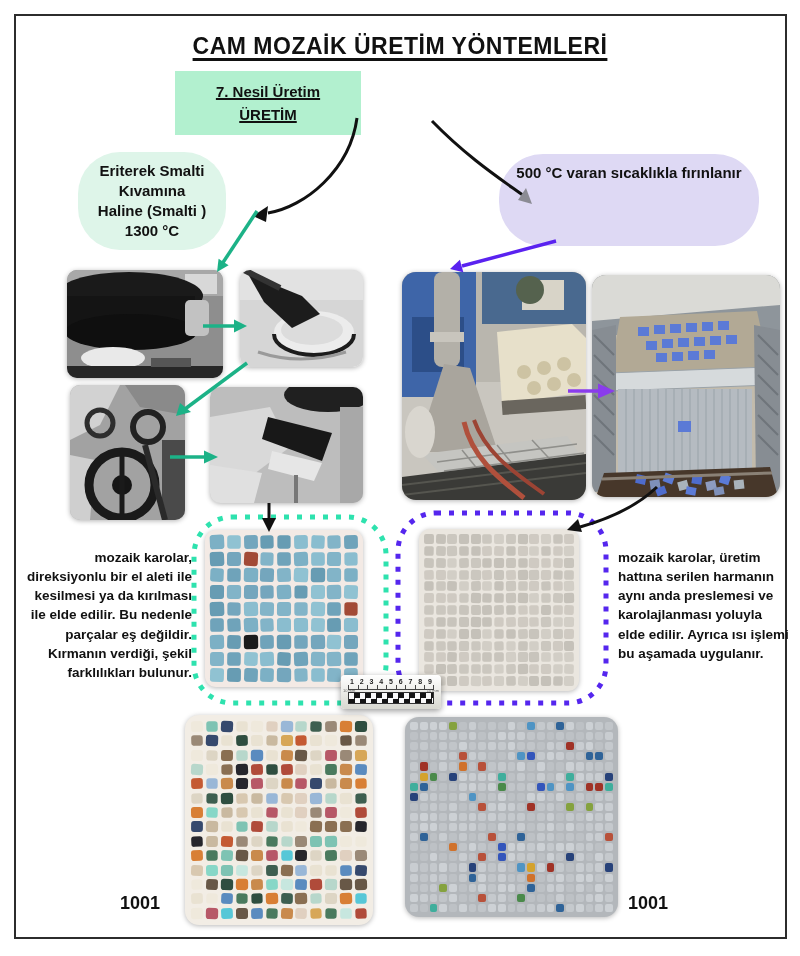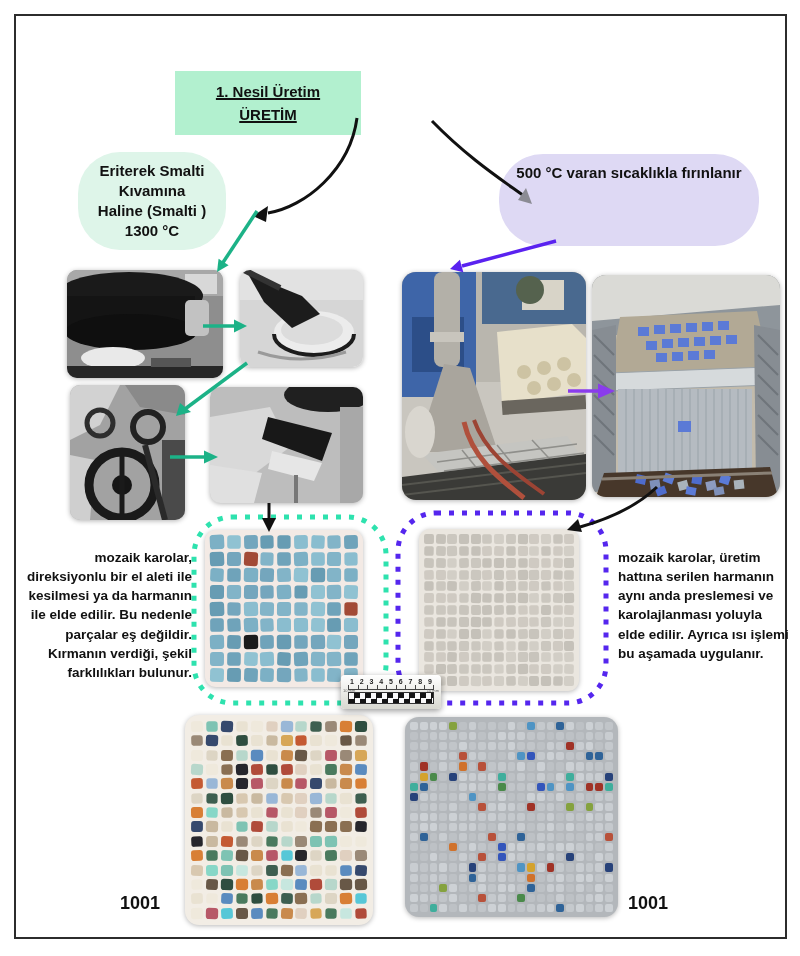--- a/index.html
+++ b/index.html
@@ -48,23 +48,24 @@
       font-size:4px;color:#666;}
   .z1{z-index:1}.z2{z-index:2}.z3{z-index:3}.z5{z-index:5}
 </style>
 </head>
 <body>
 
 <div class="page">
 
   <div class="frame"></div>
 
+  <div class="title">CAM MOZAİK ÜRETİM YÖNTEMLERİ</div>
 
   <div class="hdr hdr1">
-    <span>1. Nesil Üretim</span>
+    <span>7. Nesil Üretim</span>
     <span>ÜRETİM</span>
   </div>
 
   <div class="bubble bub1">
     <div>Eriterek Smalti</div>
     <div>Kıvamına</div>
     <div>Haline (Smalti )</div>
     <div>1300 °C</div>
   </div>
   <div class="bubble bub2">
@@ -456,21 +457,21 @@
       <div style="background: rgb(207, 202, 194); border-radius: 2px; transform: rotate(-1.53399deg) scale(0.962808);"></div>
       <div style="background: rgb(210, 206, 198); border-radius: 2px; transform: rotate(0.0250458deg) scale(1.0107);"></div>
       <div style="background: rgb(200, 196, 188); border-radius: 2px; transform: rotate(-1.77623deg) scale(0.957649);"></div>
       <div style="background: rgb(210, 206, 198); border-radius: 2px; transform: rotate(1.78281deg) scale(0.989745);"></div>
       <div style="background: rgb(197, 193, 185); border-radius: 2px; transform: rotate(-1.41052deg) scale(0.994041);"></div>
       <div style="background: rgb(197, 193, 185); border-radius: 2px; transform: rotate(-0.372772deg) scale(1.01997);"></div>
       <div style="background: rgb(197, 193, 185); border-radius: 2px; transform: rotate(1.80024deg) scale(0.944433);"></div>
       <div style="background: rgb(210, 206, 198); border-radius: 2px; transform: rotate(0.412008deg) scale(1.00945);"></div>
     </div>
 
-  <div class="para para1 z3">mozaik karolar, direksiyonlu bir el aleti ile kesilmesi ya da harmanın ile elde edilir. Bu nedenle parçalar eş değildir. Kırmanın verdiği, şekil farklılıkları bulunur.</div>
+  <div class="para para1 z3">mozaik karolar, direksiyonlu bir el aleti ile kesilmesi ya da kırılması ile elde edilir. Bu nedenle parçalar eş değildir. Kırmanın verdiği, şekil farklılıkları bulunur.</div>
   <div class="para para2 z3">mozaik karolar, üretim hattına serilen harmanın aynı anda preslemesi ve karolajlanması yoluyla elde edilir. Ayrıca ısı işlemi bu aşamada uygulanır.</div>
 
   <div class="ruler">
     <div class="ruler-nums" id="ruler-nums">
         <span>1</span>
         <span>2</span>
         <span>3</span>
         <span>4</span>
         <span>5</span>
         <span>6</span>

